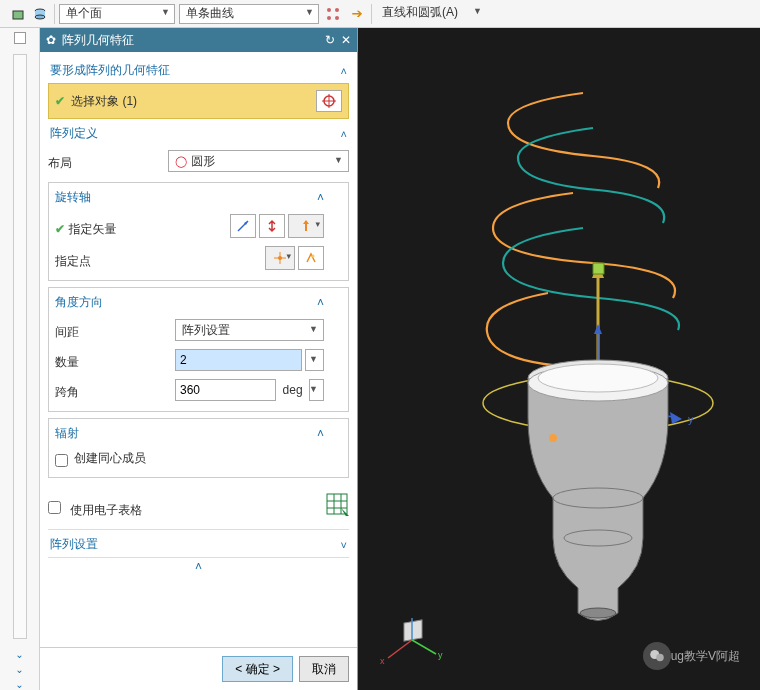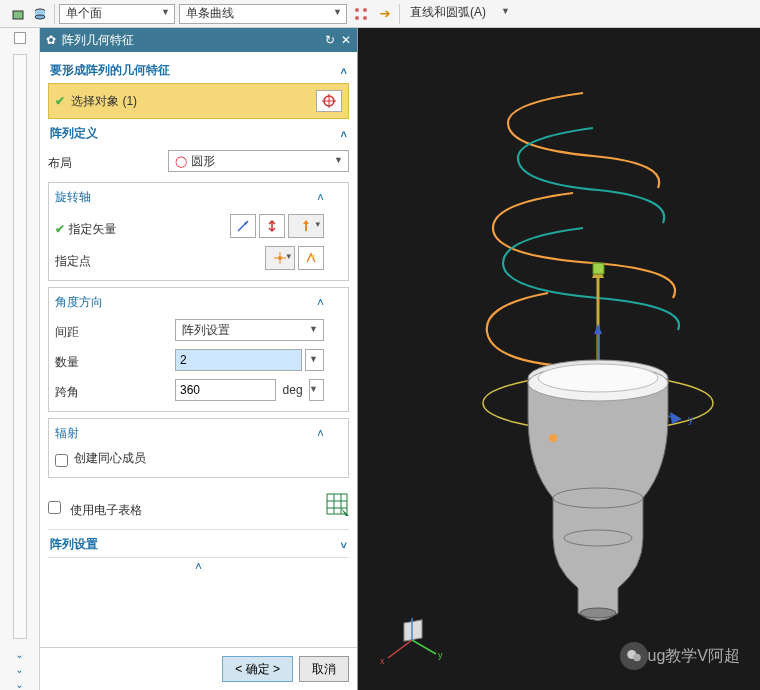--- a/index.html
+++ b/index.html
@@ -17,21 +17,21 @@
 .left-rail .thumb { width: 12px; height: 12px; border: 1px solid #999; background: #fff; }
 .left-rail .track { width: 14px; flex: 1; border: 1px solid #ccc; background: #fafafa; margin-top: 6px; margin-bottom: 6px; }
 .down-chev { font-size: 10px; color: #1a6ea8; }
 
 .panel-wrap { width: 318px; position: relative; background: #fff; border-right: 1px solid #999; display: flex; flex-direction: column; }
 .panel-header { background: #3d7894; color: #fff; height: 24px; display: flex; align-items: center; padding: 0 6px; justify-content: space-between; }
 .panel-header .title { display: flex; align-items: center; gap: 6px; }
 .panel-header .controls { display: flex; gap: 6px; }
 .panel-body { padding: 4px 8px 8px 8px; overflow-y: auto; flex: 1; }
 
-.sect-head { color: #1a6ea8; font-size: 12px; padding: 6px 2px 4px 2px; display: flex; justify-content: space-between; align-items: center; cursor: pointer; font-weight: bold; }
+.sect-head { color: #1a6ea8; font-size: 12px; padding: 6px 2px 4px 2px; display: flex; justify-content: space-between; align-items: center; cursor: pointer; }
 .sect-head .chev { color: #1a6ea8; font-size: 11px; }
 .sel-row { background: #f5d877; border: 1px solid #d8bb48; padding: 6px; display: flex; align-items: center; justify-content: space-between; }
 .sel-row .left { display: flex; align-items: center; gap: 6px; }
 .check-green { color: #4caf50; font-weight: bold; }
 .dot-target { width: 26px; height: 22px; border: 1px solid #aaa; background: #fff; display: flex; align-items: center; justify-content: center; }
 .dot-target svg { width: 16px; height: 16px; }
 
 .form-row { display: flex; align-items: flex-end; padding: 4px 0; }
 .form-row .lbl { flex: 0 0 120px; color: #333; }
 .form-row .ctrl { flex: 1; display: flex; gap: 3px; align-items: center; }
@@ -48,21 +48,21 @@
 .num-input { width: 100%; height: 22px; border: 1px solid #aaa; padding: 0 4px; font-size: 12px; }
 .num-input.sel { background: #cde6ff; }
 .unit-box { width: 40px; text-align: left; padding-left: 4px; }
 input[type="checkbox"] { margin-right: 6px; }
 
 .panel-footer { display: flex; justify-content: flex-end; gap: 6px; padding: 8px; border-top: 1px solid #ccc; }
 .btn { height: 26px; padding: 0 12px; border: 1px solid #999; background: #e8e8e8; cursor: pointer; font-size: 12px; }
 .btn.primary { background: #d2e4f0; border-color: #6da9cf; }
 
 .viewport { flex: 1; background: #1a1a1a; position: relative; overflow: hidden; }
-.watermark { position: absolute; bottom: 20px; right: 20px; color: #aaa; font-size: 16px; display: flex; align-items: center; }
+.watermark { position: absolute; bottom: 20px; right: 20px; color: #aaa; font-size: 12px; display: flex; align-items: center; }
 .wm-circle { width: 28px; height: 28px; border-radius: 50%; background: #4a4a4a; display: flex; align-items: center; justify-content: center; color: #ccc; }
 .axis-gizmo { position: absolute; bottom: 18px; left: 18px; color: #888; font-size: 10px; }
 
 .model-svg { position: absolute; left: 40px; top: 40px; }
 .table-icon { width: 24px; height: 24px; }
 </style>
 </head>
 <body>
 
 <div class="top-toolbar">
@@ -75,21 +75,21 @@
     <button class="icon-btn">
         <svg width="14" height="14">
           <ellipse cx="7" cy="4" rx="5" ry="2" fill="#9fcfef" stroke="#333"></ellipse>
           <rect x="2" y="4" width="10" height="6" fill="#9fcfef"></rect>
           <ellipse cx="7" cy="10" rx="5" ry="2" fill="#7fb7df" stroke="#333"></ellipse>
         </svg>
       </button>
   </div>
   <div class="sep"></div>
   <div class="dropdown" style="width:116px">单个面</div>
-  <div class="dropdown" style="width:168px">单条曲线</div>
+  <div class="dropdown" style="width:140px">单条曲线</div>
   <button class="icon-btn">
       <svg width="16" height="16">
         <circle cx="4" cy="4" r="2" fill="#c66"></circle>
         <circle cx="12" cy="4" r="2" fill="#c66"></circle>
         <circle cx="4" cy="12" r="2" fill="#c66"></circle>
         <circle cx="12" cy="12" r="2" fill="#c66"></circle>
       </svg>
     </button>
   <button class="icon-btn" style="color:#d80">➔</button>
   <div class="sep"></div>

